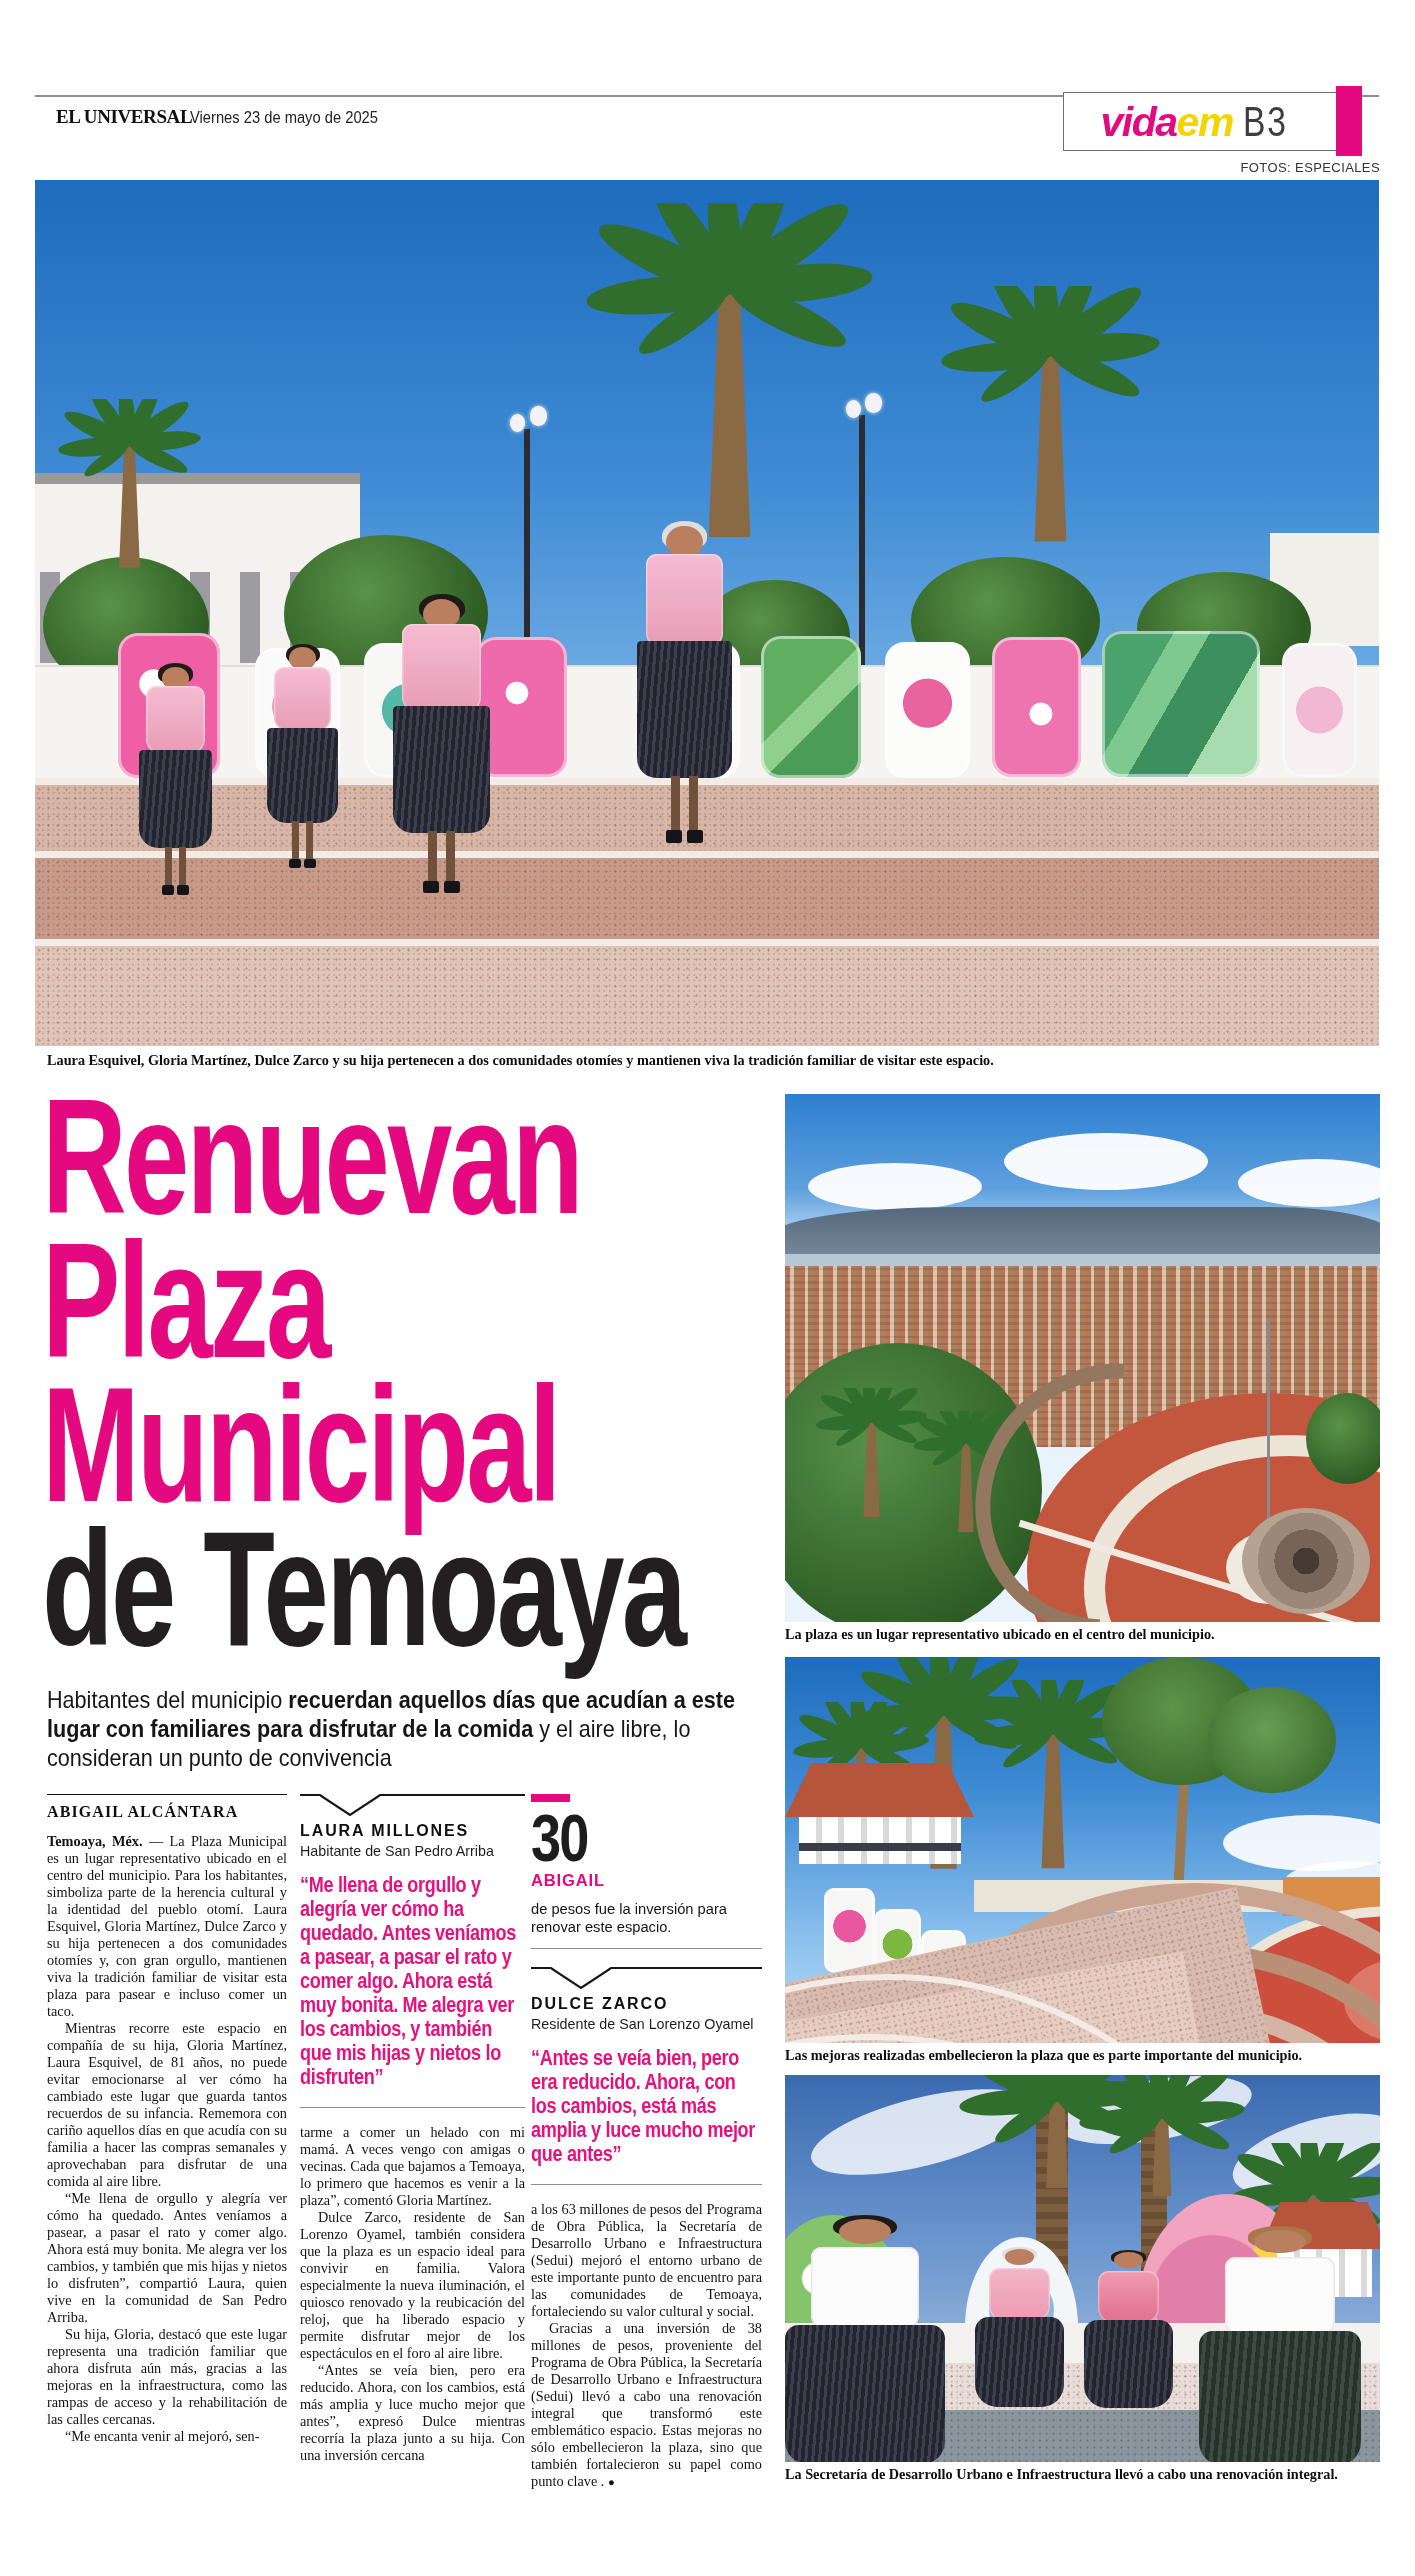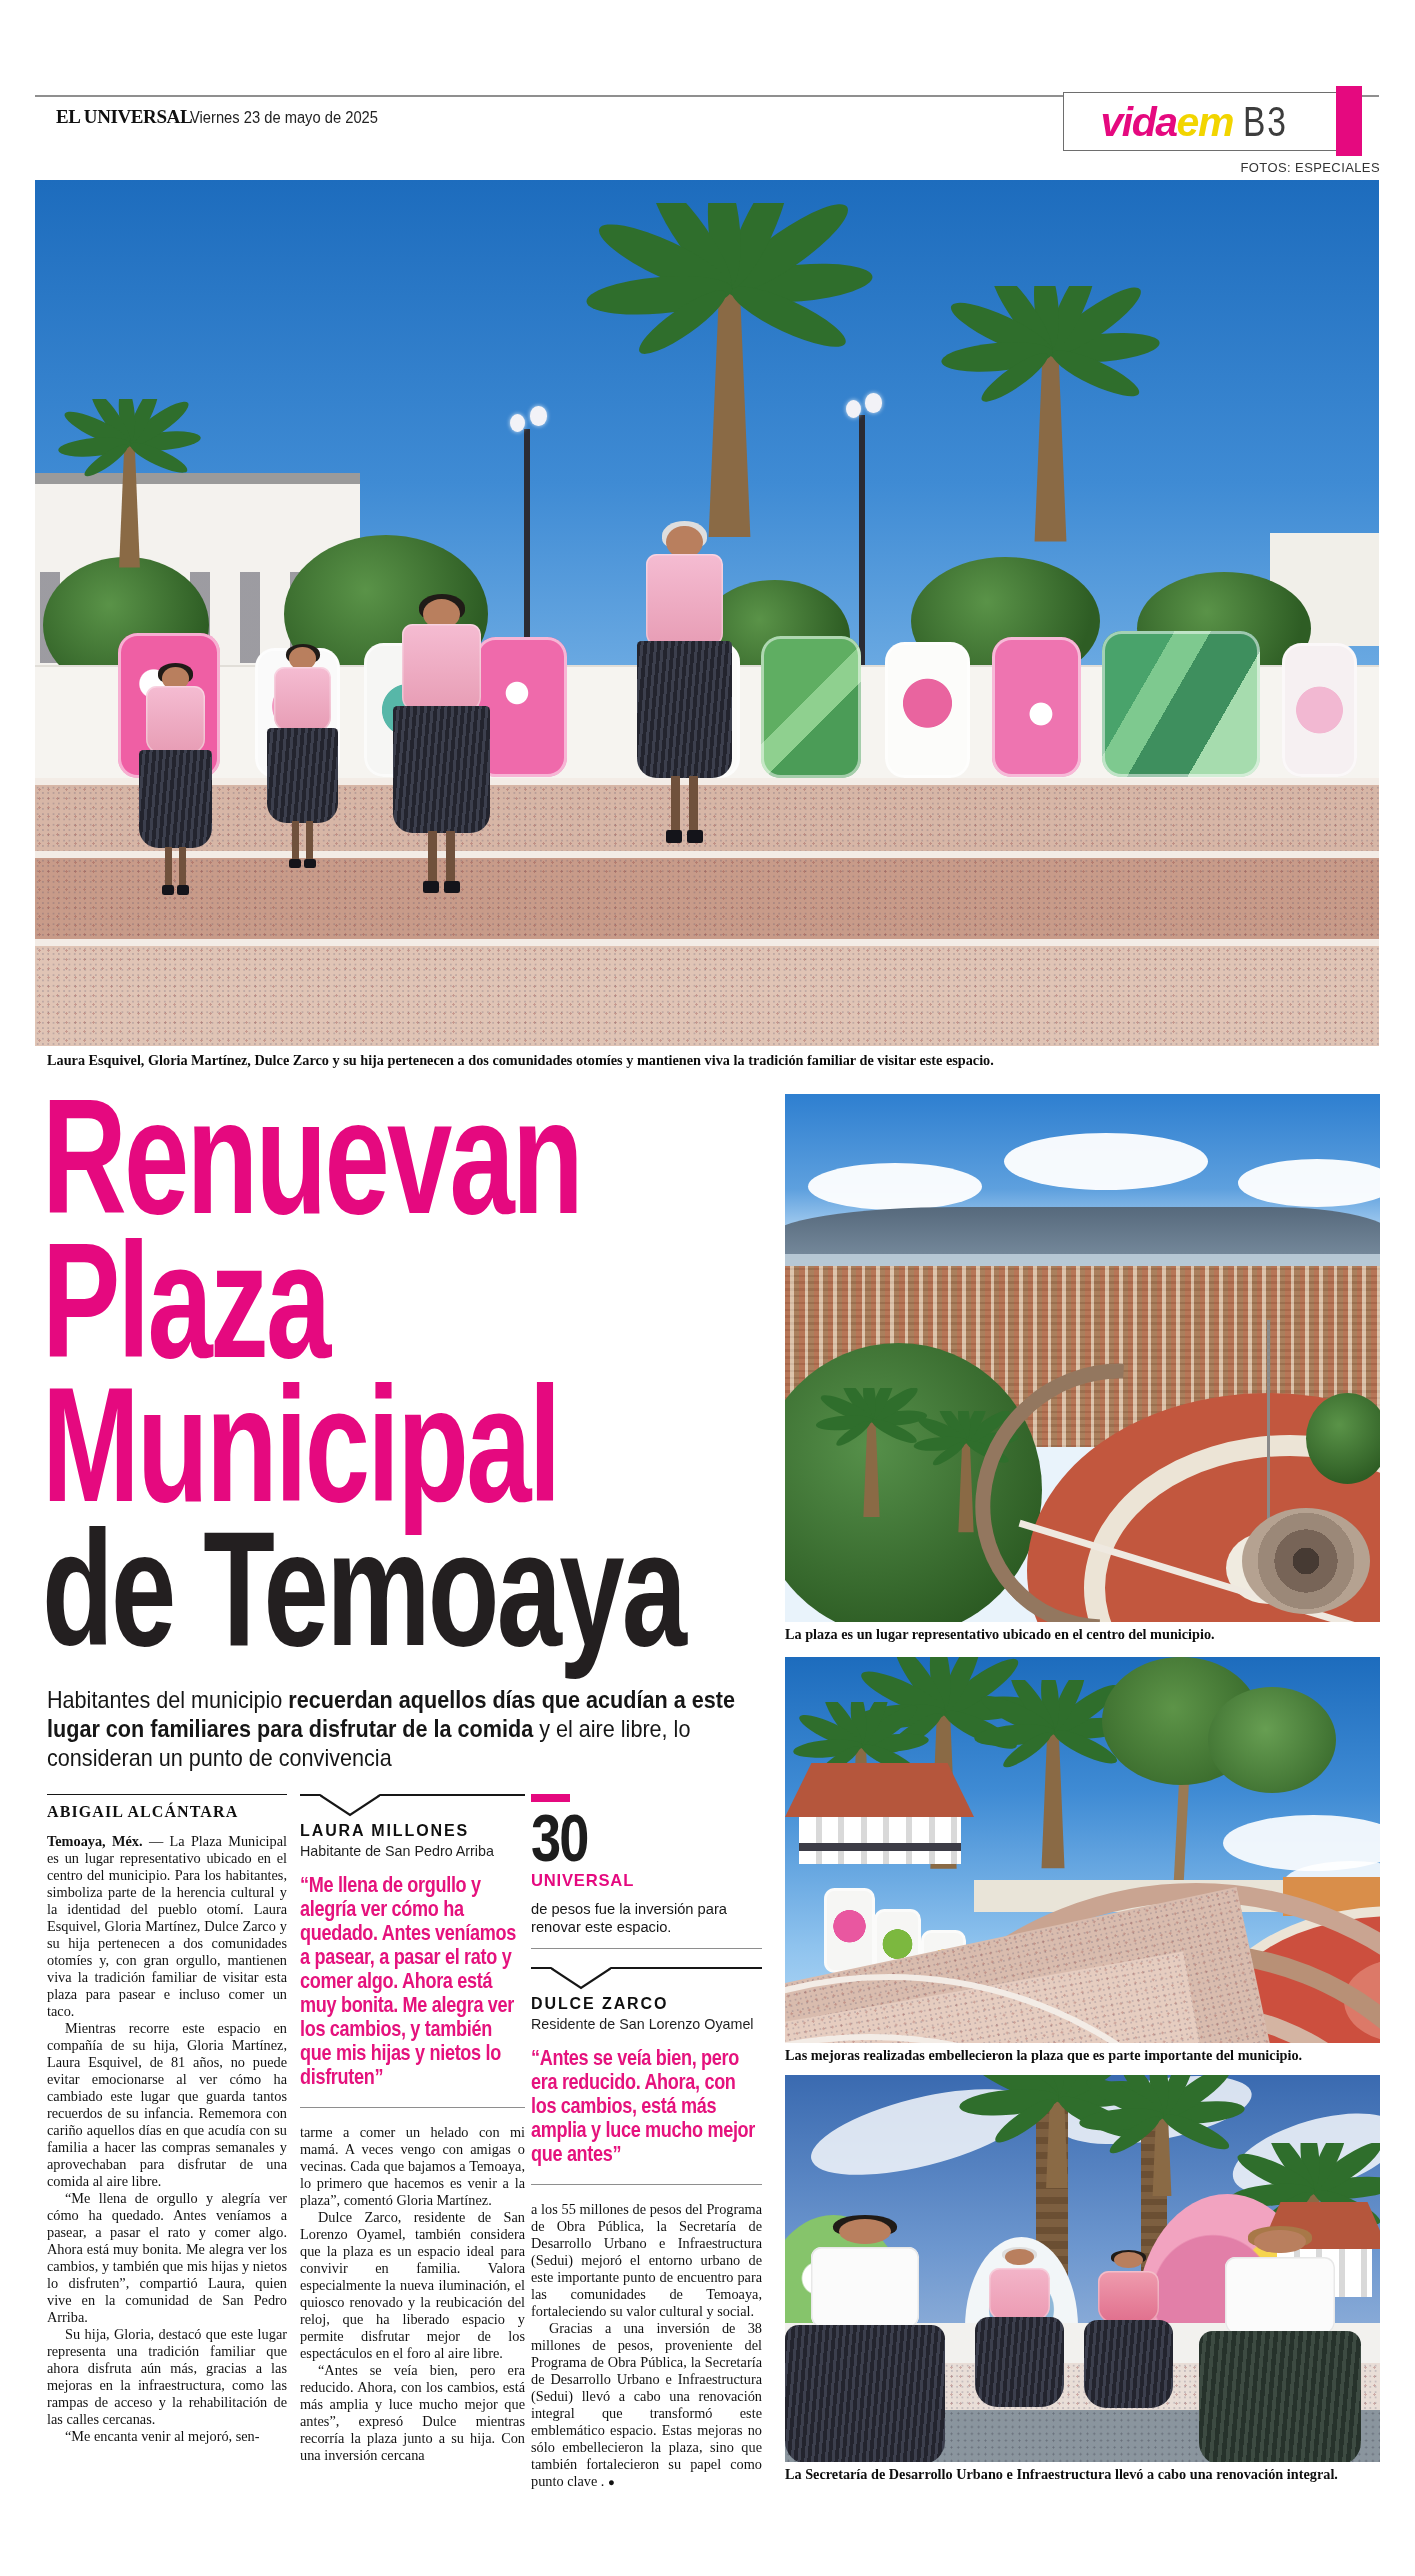--- a/index.html
+++ b/index.html
@@ -283,35 +283,35 @@
     <div class="body">
       <p>tarme a comer un helado con mi mamá. A veces vengo con amigas o vecinas. Cada que bajamos a Temoaya, lo primero que hacemos es venir a la plaza”, comentó Gloria Martínez.</p>
       <p>Dulce Zarco, residente de San Lorenzo Oyamel, también considera que la plaza es un espacio ideal para convivir en familia. Valora especialmente la nueva iluminación, el quiosco renovado y la reubicación del reloj, que ha liberado espacio y permite disfrutar mejor de los espectáculos en el foro al aire libre.</p>
       <p>“Antes se veía bien, pero era reducido. Ahora, con los cambios, está más amplia y luce mucho mejor que antes”, expresó Dulce mientras recorría la plaza junto a su hija. Con una inversión cercana</p>
     </div>
   </div>
 
   <div class="col c3">
     <div class="statbar"></div>
     <div class="statvalue">30</div>
-    <div class="statunit">UNIVERSAL</div>
+    <div class="statunit">ABIGAIL</div>
     <div class="statdesc">de pesos fue la inversión para renovar este espacio.</div>
     <div class="statrule"></div>
     <div class="qmark">
       <svg class="qnotch" width="60" height="24" viewBox="0 0 80 32">
         <polygon points="0,0 40,27 80,0" fill="#ffffff"></polygon>
         <polyline points="0,1.5 40,28 80,1.5" fill="none" stroke="#161616" stroke-width="3"></polyline>
       </svg>
     </div>
     <div class="qname">DULCE ZARCO</div>
     <div class="qrole">Residente de San Lorenzo Oyamel</div>
     <div class="qtext qt3">“Antes se veía bien, pero era reducido. Ahora, con los cambios, está más amplia y luce mucho mejor que antes”</div>
     <div class="qrule"></div>
     <div class="body">
-      <p>a los 55 millones de pesos del Programa de Obra Pública, la Secretaría de Desarrollo Urbano e Infraestructura (Sedui) mejoró el entorno urbano de este importante punto de encuentro para las comunidades de Temoaya, fortaleciendo su valor cultural y social.</p>
+      <p>a los 63 millones de pesos del Programa de Obra Pública, la Secretaría de Desarrollo Urbano e Infraestructura (Sedui) mejoró el entorno urbano de este importante punto de encuentro para las comunidades de Temoaya, fortaleciendo su valor cultural y social.</p>
       <p><span>Gracias a una inversión de 38 millones de pesos, proveniente del Programa de Obra Pública, la Secretaría de Desarrollo Urbano e Infraestructura (Sedui) llevó a cabo una renovación integral que transformó este emblemático espacio. Estas mejoras no sólo embellecieron la plaza, sino que también fortalecieron su papel como punto clave . </span><span class="endmark">●</span></p>
     </div>
   </div>
 
   <div class="photo" style="left:785px;top:1094px;width:595px;height:528px;">
     <div class="sky-aer"></div>
     <div class="cloud" style="left:22.6px;top:69px;width:174px;height:47px;"></div>
     <div class="cloud" style="left:219px;top:39px;width:204px;height:57px;"></div>
     <div class="cloud" style="left:453px;top:65px;width:158px;height:48px;"></div>
     <div class="mtn" style="left:-15px;top:113px;width:625px;height:60px;"></div>

